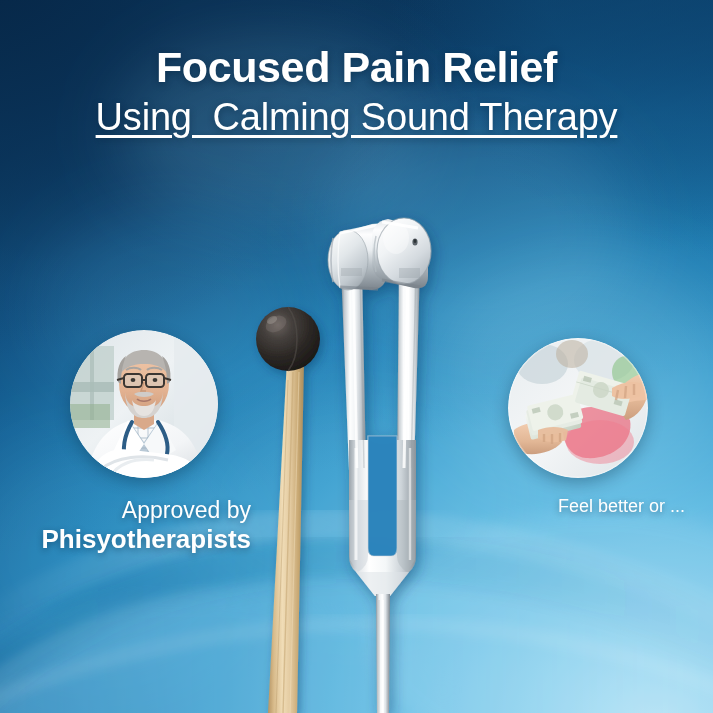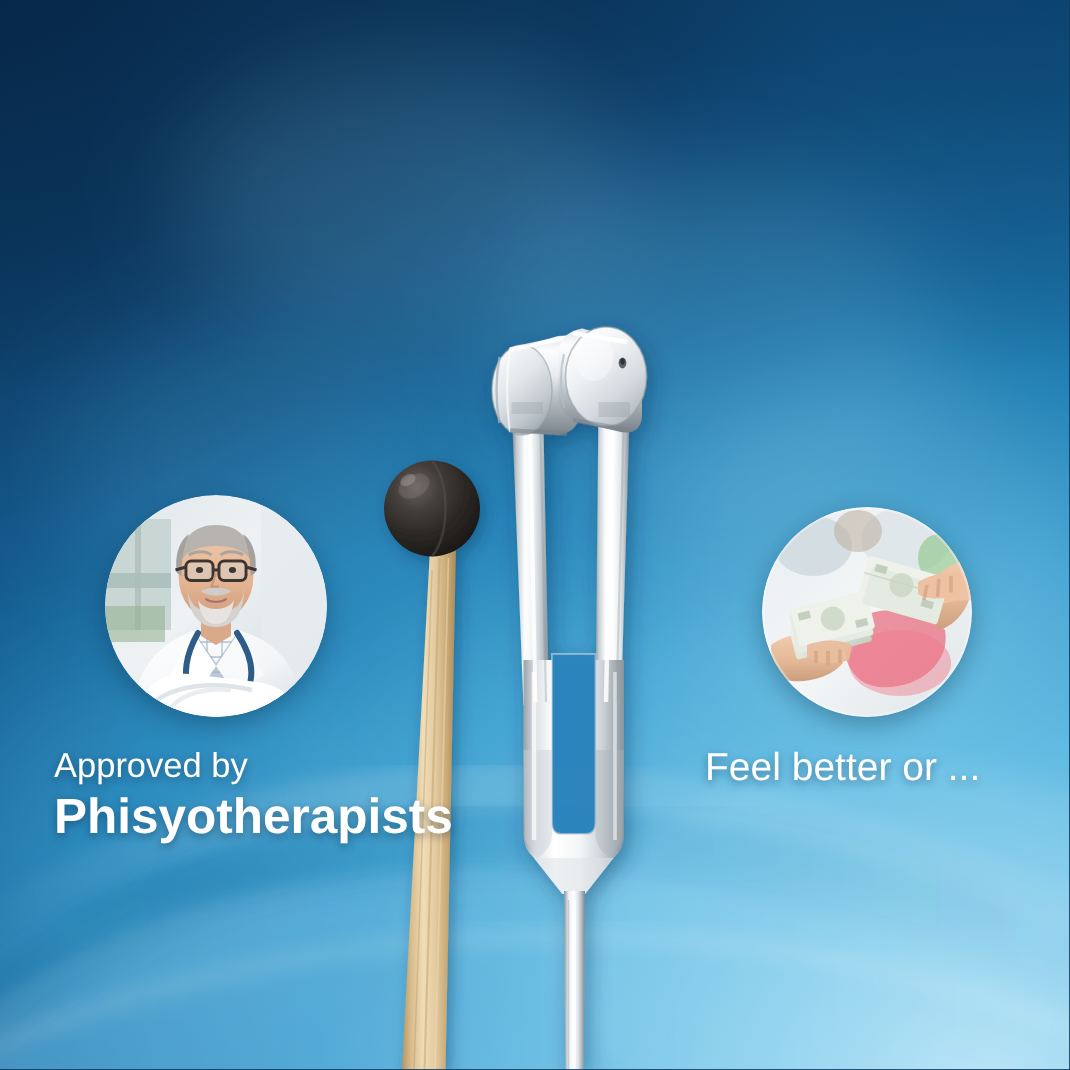--- a/index.html
+++ b/index.html
@@ -93,21 +93,21 @@
     text-underline-offset: 5px;
     text-decoration-thickness: 2.5px;
     text-shadow: 0 2px 7px rgba(3,28,52,0.42);
     white-space: pre;
   }
 
   
   .badge {
     position: absolute;
     z-index: 45;
-    text-align: left;
+    text-align: right;
   }
   .badge.left  { left: 36px;  top: 330px; width: 215px; }
   .badge.right { left: 470px; top: 338px; width: 215px; }
 
   .photo-circle {
     width: 148px;
     height: 148px;
     border-radius: 50%;
     margin: 0 auto;
     overflow: hidden;
@@ -116,22 +116,22 @@
   }
   .badge.right .photo-circle { width: 140px; height: 140px; }
 
   .caption {
     margin-top: 18px;
     color: #ffffff;
     line-height: 1.22;
     text-shadow: 0 2px 6px rgba(3,28,52,0.40);
   }
   .cap-light { font-size: 23px; font-weight: 400; }
-  .cap-bold  { font-size: 33px; font-weight: 700; }
-  .badge.right .cap-light { font-size: 26px; }
+  .cap-bold  { font-size: 26px; font-weight: 700; }
+  .badge.right .cap-light { font-size: 18px; }
   .badge.right .cap-bold  { font-size: 23px; }
 
   
   .product-layer { position: absolute; inset: 0; z-index: 30; pointer-events: none; }
 </style>
 </head>
 <body>
 
 <div id="ad">
 
@@ -173,20 +173,24 @@
     </defs>
 
     <path d="M -60,713 C 60,600 240,560 430,585 C 600,608 700,660 790,700 L 790,780 L -60,780 Z" fill="url(#rib2)" filter="url(#softblur)"></path>
     <path d="M -60,660 C 70,545 260,505 450,532 C 620,556 720,612 800,655" fill="none" stroke="url(#rib1)" stroke-width="30" filter="url(#softblur)"></path>
     <path d="M -70,740 C 40,600 230,540 440,560 C 620,578 730,640 810,690" fill="none" stroke="url(#rib3)" stroke-width="44" filter="url(#softblur2)"></path>
     <path d="M -40,713 C 120,640 300,612 470,628 C 610,642 710,680 780,716" fill="none" stroke="#ffffff" stroke-opacity="0.09" stroke-width="16" filter="url(#softblur)"></path>
     <ellipse cx="190" cy="690" rx="260" ry="95" fill="#7fc6e8" opacity="0.10" filter="url(#softblur2)"></ellipse>
     <ellipse cx="600" cy="640" rx="230" ry="130" fill="#cdeefb" opacity="0.12" filter="url(#softblur2)"></ellipse>
   </svg>
 
+  <div class="headline-block">
+    <div class="headline">Focused Pain Relief</div>
+    <div class="subhead">Using  Calming Sound Therapy</div>
+  </div>
 
   <svg class="product-layer" viewBox="0 0 713 713">
     <defs>
 
       <linearGradient id="mtl-tine" x1="0" y1="0" x2="1" y2="0">
         <stop offset="0.00" stop-color="#8e979f"></stop>
         <stop offset="0.10" stop-color="#c9d0d5"></stop>
         <stop offset="0.28" stop-color="#fafbfc"></stop>
         <stop offset="0.50" stop-color="#ffffff"></stop>
         <stop offset="0.72" stop-color="#e4e8eb"></stop>

